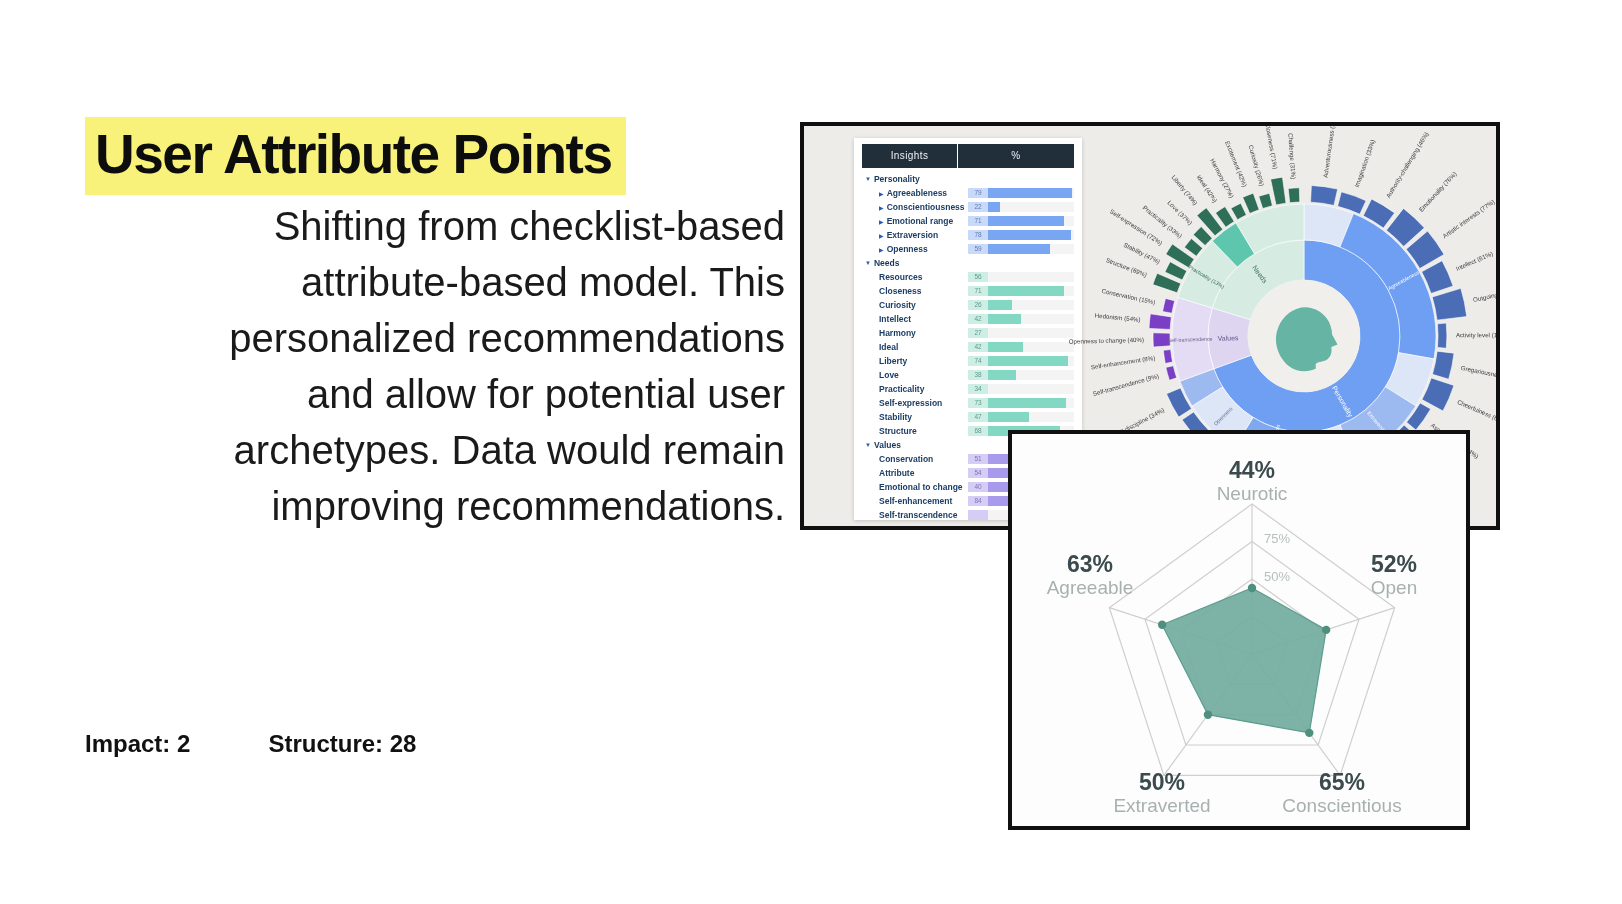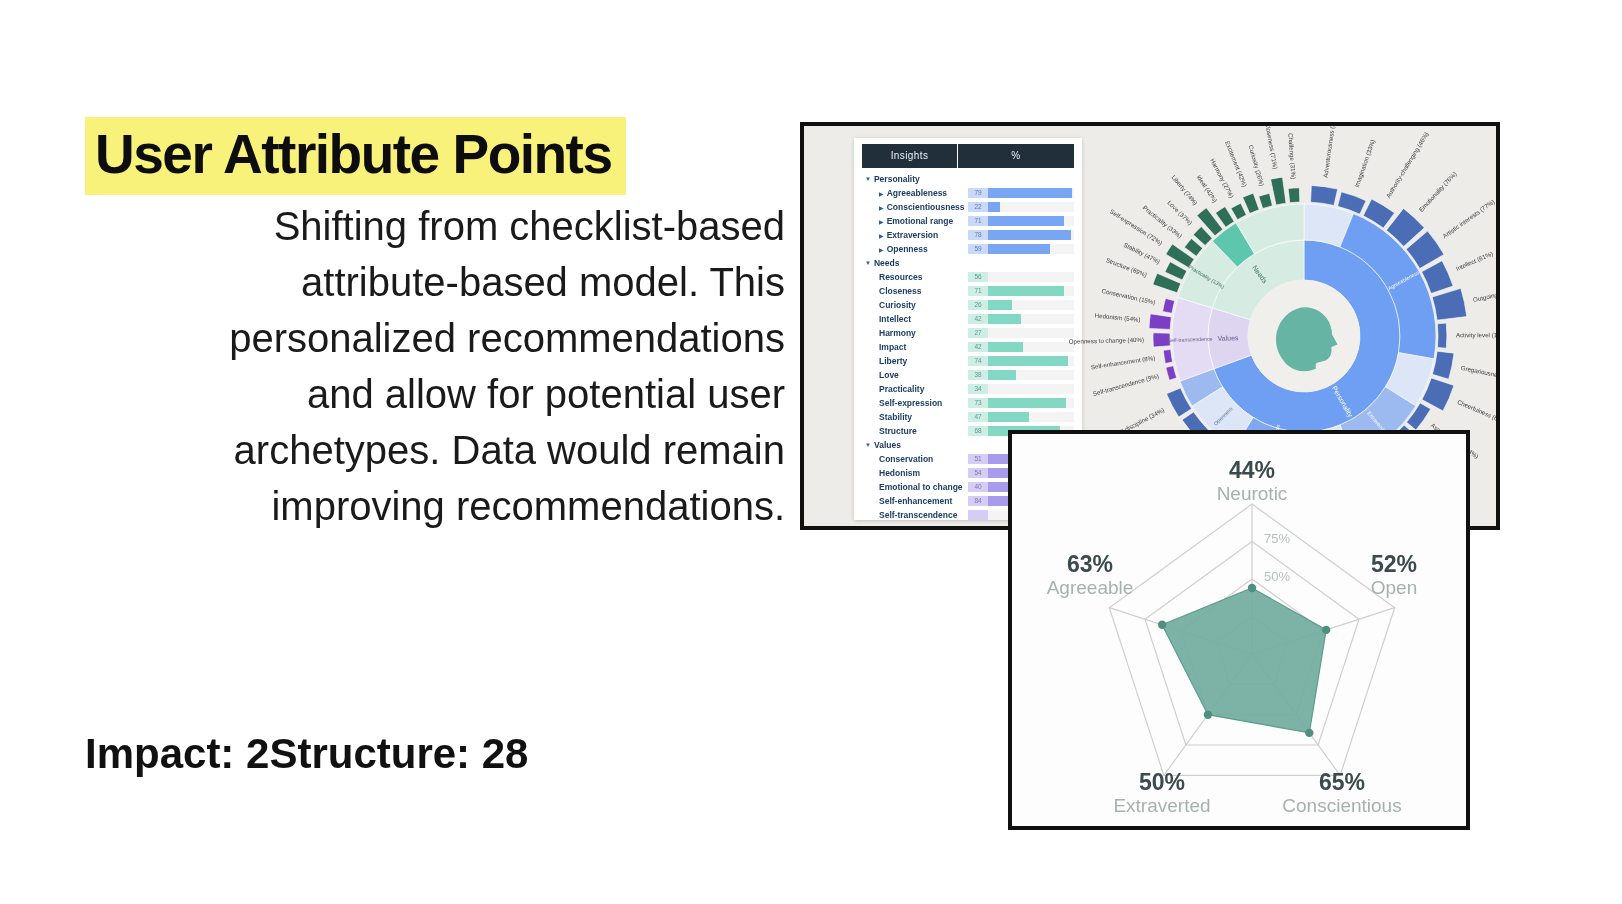--- a/index.html
+++ b/index.html
@@ -3,21 +3,21 @@
 <meta charset="utf-8">
 <style>
   html,body{margin:0;padding:0;}
   body{width:1622px;height:904px;background:#ffffff;position:relative;overflow:hidden;
        font-family:"Liberation Sans",sans-serif;color:#161616;}
   .abs{position:absolute;}
   
   .title{left:85px;top:86px;font-size:55px;font-weight:700;letter-spacing:-1.5px;line-height:1.15;}
   .title mark{background:#f8f27b;color:#0d0d0d;padding:6px 14px 10px 10px;}
   .desc{left:85px;top:198px;width:700px;font-size:40px;line-height:56px;color:#1a1a1a;font-weight:400;text-align:right;}
-  .metrics{left:85px;top:730px;display:flex;font-size:42px;font-weight:700;color:#111;}
+  .metrics{left:85px;top:730px;display:flex;gap:78px;font-size:24px;font-weight:700;color:#111;}
   
   .frame1{left:800px;top:122px;width:700px;height:408px;background:#eeece9;
           border:4px solid #101010;box-sizing:border-box;overflow:hidden;}
   .card{position:absolute;left:50px;top:12px;width:228px;height:382px;background:#ffffff;
         box-shadow:0 1px 4px rgba(0,0,0,.18);padding:6px 8px;box-sizing:border-box;overflow:hidden;}
   .thead{display:flex;gap:1px;}
   .thead div{background:#212f3a;color:#eef2f6;height:24px;line-height:24px;font-size:10px;
              text-align:center;letter-spacing:.4px;}
   .thead .c1{width:95px;}
   .thead .c2{flex:1;}
@@ -140,21 +140,21 @@
           </span>
         </div>
         <div class="trow item">
           <span class="lbl">Harmony</span>
           <span class="barwrap">
             <span class="vbox" style="background: rgb(205, 238, 229); color: rgb(95, 153, 140);">27</span>
             <span class="bar" style="width: 0px; background: rgb(130, 216, 194);"></span>
           </span>
         </div>
         <div class="trow item">
-          <span class="lbl">Impact</span>
+          <span class="lbl">Ideal</span>
           <span class="barwrap">
             <span class="vbox" style="background: rgb(205, 238, 229); color: rgb(95, 153, 140);">42</span>
             <span class="bar" style="width: 35px; background: rgb(130, 216, 194);"></span>
           </span>
         </div>
         <div class="trow item">
           <span class="lbl">Liberty</span>
           <span class="barwrap">
             <span class="vbox" style="background: rgb(205, 238, 229); color: rgb(95, 153, 140);">74</span>
             <span class="bar" style="width: 80px; background: rgb(130, 216, 194);"></span>
@@ -200,21 +200,21 @@
           <span class="lbl">Values</span>
         </div>
         <div class="trow item">
           <span class="lbl">Conservation</span>
           <span class="barwrap">
             <span class="vbox" style="background: rgb(214, 205, 246); color: rgb(126, 116, 181);">51</span>
             <span class="bar" style="width: 86px; background: rgb(169, 155, 236);"></span>
           </span>
         </div>
         <div class="trow item">
-          <span class="lbl">Hedonism</span>
+          <span class="lbl">Attribute</span>
           <span class="barwrap">
             <span class="vbox" style="background: rgb(214, 205, 246); color: rgb(126, 116, 181);">54</span>
             <span class="bar" style="width: 86px; background: rgb(169, 155, 236);"></span>
           </span>
         </div>
         <div class="trow item">
           <span class="lbl">Emotional to change</span>
           <span class="barwrap">
             <span class="vbox" style="background: rgb(214, 205, 246); color: rgb(126, 116, 181);">40</span>
             <span class="bar" style="width: 37px; background: rgb(169, 155, 236);"></span>

